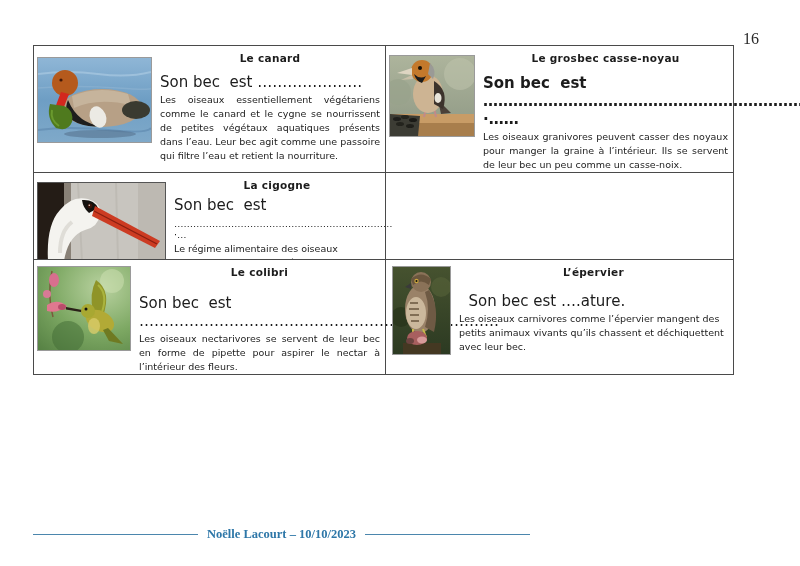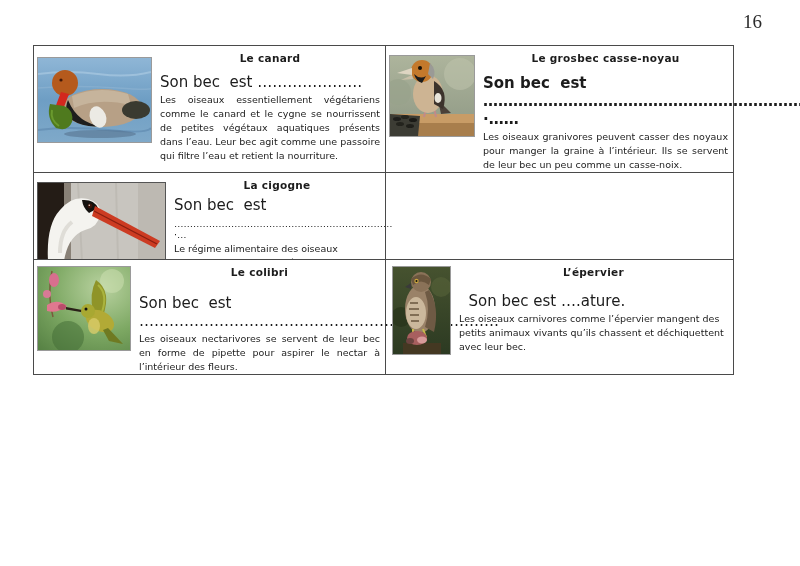--- a/index.html
+++ b/index.html
@@ -7,23 +7,23 @@
   body {
     background:#ffffff;
     font-family:"DejaVu Sans", sans-serif;
     position:relative;
     overflow:hidden;
     color:#1c1c1c;
   }
   .page { position:absolute; inset:0; background:#fff; }
 
   .page-number {
-    position:absolute; top:11px; left:743px;
+    position:absolute; top:30px; left:743px;
     font-family:"Liberation Serif", serif;
-    font-size:19px; color:#2a2a2a;
+    font-size:16px; color:#2a2a2a;
   }
 
   table.bird-table {
     position:absolute; left:33px; width:700px;
     border-collapse:collapse; table-layout:fixed;
     background:#fff;
   }
   table.t1 { top:45px; }
   table.t2 { top:259px; }
   table.bird-table td {
@@ -263,14 +263,19 @@
             <div class="title">L’épervier</div>
             <div class="bec m-top-14">  Son bec est ….ature.</div>
             <div class="bodytext">Les oiseaux carnivores comme l’épervier mangent des petits animaux vivants qu’ils chassent et déchiquettent avec leur bec.</div>
           </div>
         </div>
       </td>
     </tr>
   </tbody>
     </table>
 
+  <div class="footer">
+    <span class="rule"></span>
+    <span class="footer-text">Noëlle Lacourt – 10/10/2023</span>
+    <span class="rule"></span>
+  </div>
 
 </div>
 
 </body></html>

